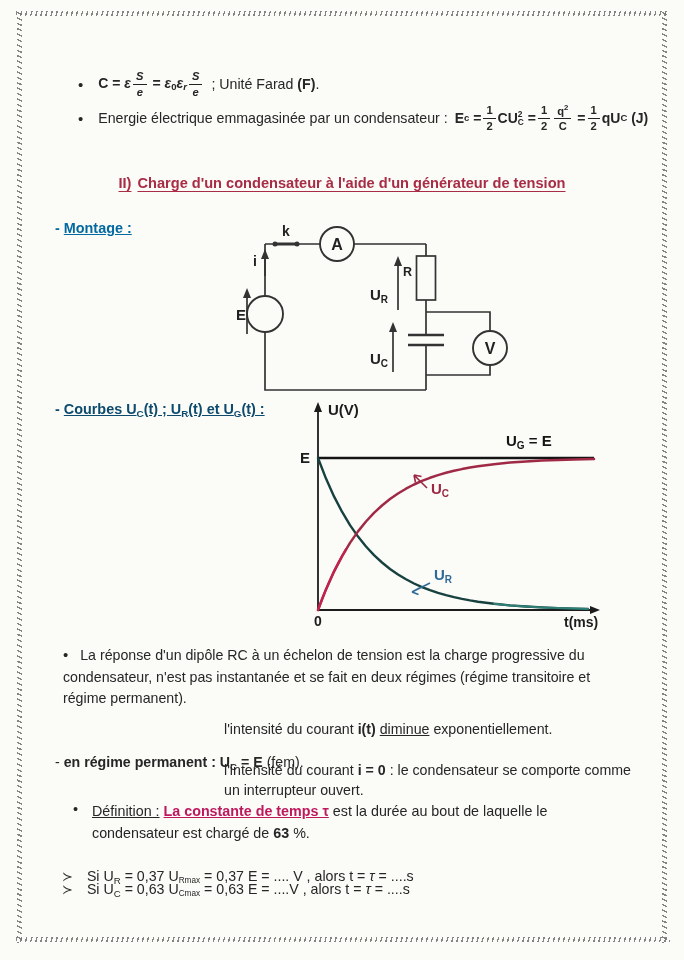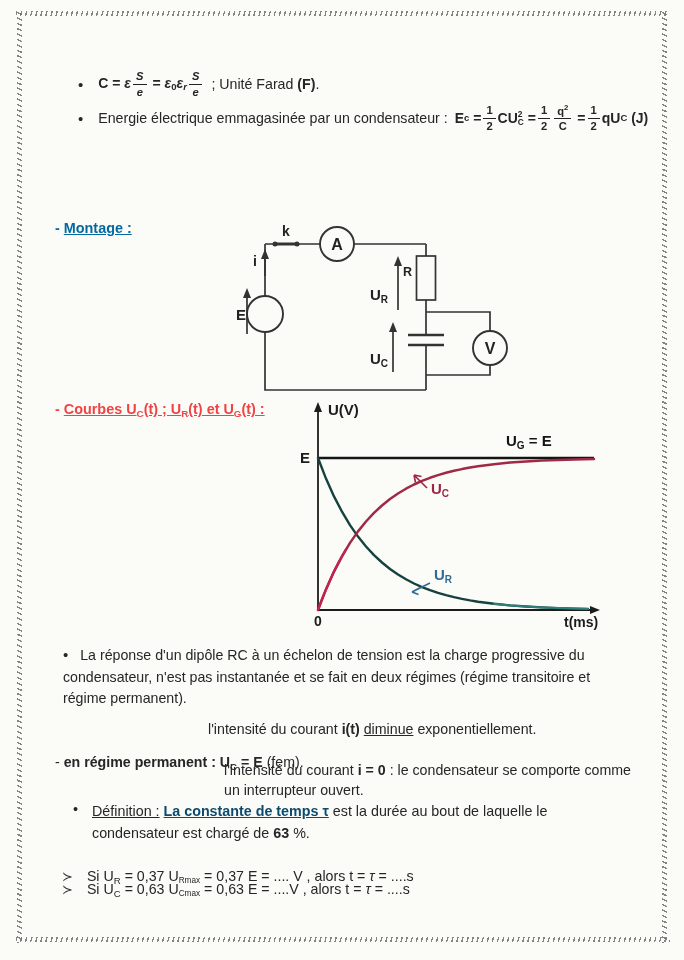--- a/index.html
+++ b/index.html
@@ -39,32 +39,32 @@
   .b2{top:104px;}
   .dot{font-size:15px;margin-right:8px;}
 
   .heading{top:175px;left:0;width:100%;text-align:center;font-size:14.6px;font-weight:700;}
   .heading .wrap{color:#a82c45;text-decoration:underline;text-underline-offset:3px;}
   .heading .num{margin-right:6px;}
 
   .montage{top:220px;left:55px;font-size:14.4px;color:#0369a1;font-weight:600;}
   .montage .lbl{text-decoration:underline;}
 
-  .courbes{top:401px;left:55px;font-size:14.4px;color:#ef4444;font-weight:700;}
+  .courbes{top:401px;left:55px;font-size:14.4px;color:#0c4a6e;font-weight:700;}
   .courbes .lbl{text-decoration:underline;}
 
   .p1{top:636px;left:63px;width:562px;font-size:14.2px;line-height:1.5;margin-top:8px;}
   .r1{top:700px;left:55px;}
-  .r2{top:721px;left:208px;}
+  .r2{top:721px;left:224px;}
   .r3{top:742px;left:55px;margin-top:12px;}
   .r4{top:762px;left:224px;}
   .r5{top:782px;left:224px;}
   .defb{top:801px;left:73px;font-size:14.5px;}
   .def{top:800px;left:92px;width:522px;font-size:14.3px;line-height:1.55;}
-  .def .hl{color:#0c4a6e;font-weight:700;text-decoration:underline;}
+  .def .hl{color:#be185d;font-weight:700;text-decoration:underline;}
   .a1{top:841px;left:62px;margin-top:40px;}
   .a2{top:868px;left:62px;}
   .arrowglyph{margin-right:14px;font-size:13px;color:#333;}
   .footer{top:898px;left:0;width:100%;text-align:center;font-size:13.5px;font-weight:700;}
   .footer span{text-decoration:underline;}
   svg text{font-family:"Liberation Sans","DejaVu Sans",sans-serif;}
 </style>
 </head>
 <body>
 
@@ -116,20 +116,25 @@
           <span class="fd">C</span>
         </span>
       &nbsp;<span>=</span><span class="frac">
           <span class="fn">1</span>
           <span class="fd">2</span>
         </span><span>qU</span><sub class="s">C</sub>
       &nbsp;<span>(J)</span>
     </span>
   </div>
 
+  <div class="abs heading">
+    <span class="wrap">
+      <span class="num">II)</span><span>Charge d'un condensateur à l'aide d'un générateur de tension</span>
+    </span>
+  </div>
 
   <div class="abs montage">
     <span>-</span>
     <span class="lbl">Montage :</span>
   </div>
 
   <svg class="abs" style="left:230px;top:224px;" width="320" height="180" viewBox="0 0 320 180">
     <g stroke="#333" stroke-width="1.7" fill="none">
 
       <path d="M35 20 H90 M124 20 H196 M35 20 V72 M35 108 V166 H196 M196 20 V32 M196 76 V111 M196 121 V166"></path>

